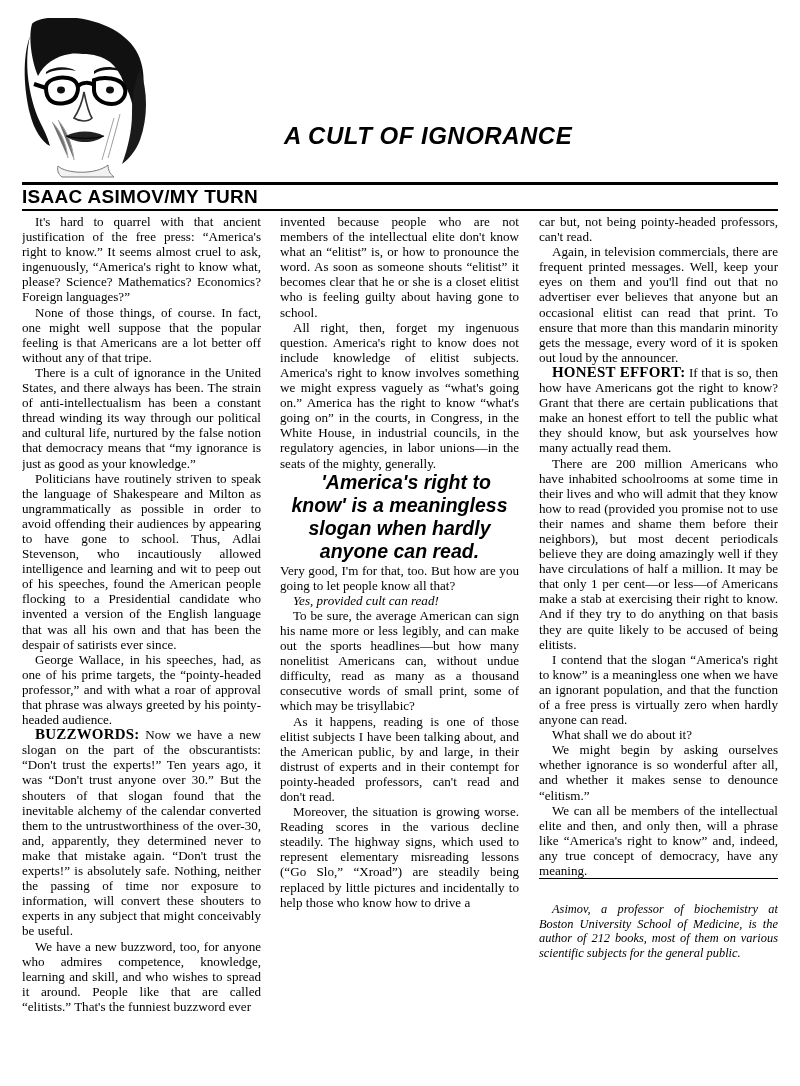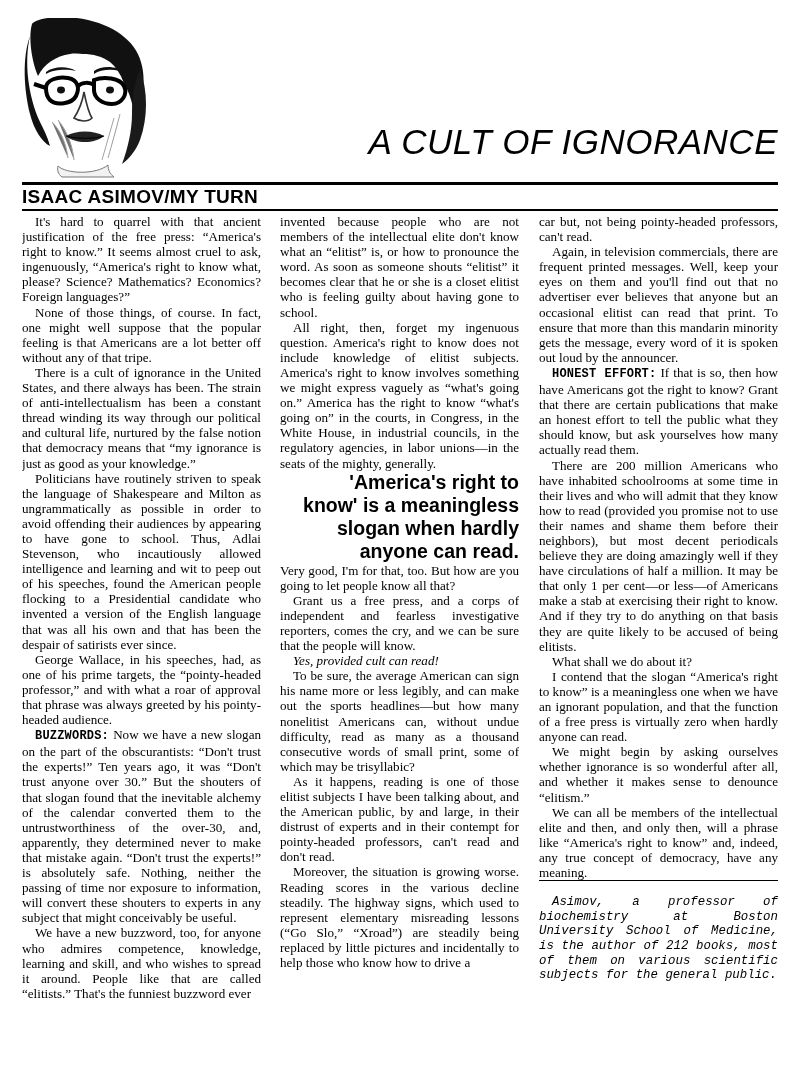--- a/index.html
+++ b/index.html
@@ -31,25 +31,24 @@
     top: 0;
     width: 148px;
     height: 160px;
     overflow: hidden;
   }
   .headline {
     position: absolute;
     left: 262px;
     top: 106px;
     width: 494px;
-    text-align: right;
     font-family: "Liberation Sans", sans-serif;
-    font-weight: normal;
+    font-weight: bold;
     font-style: italic;
-    font-size: 35px;
+    font-size: 24px;
     letter-spacing: 0.5px;
     line-height: 1;
     white-space: nowrap;
   }
   .rule-top {
     position: absolute;
     left: 22px;
     top: 182px;
     width: 756px;
     height: 3px;
@@ -96,47 +95,47 @@
   .col3 { left: 517px; }
 
   .col p {
     margin: 0;
     text-indent: 13px;
   }
   .col p.noind { text-indent: 0; }
   .col p.ital { font-style: italic; }
 
   .kicker {
-    font-family: Liberation Mono, monospace;
-    font-weight: bold;
-    font-size: 12px;
+    font-family: Liberation Serif, serif;
+    font-weight: bold;
+    font-size: 15px;
     letter-spacing: 0.2px;
   }
 
   
   .pullquote {
     font-family: "Liberation Sans", sans-serif;
     font-weight: bold;
+    font-style: italic;
     font-size: 19.5px;
     line-height: 23px;
-    text-align: right;
+    text-align: center;
     margin: 9px 0 11px 0;
     text-indent: 0;
   }
 
   .credit {
     margin-top: 12px;
-    padding-top: 15px;
+    padding-top: 24px;
     font-style: italic;
     font-size: 12.4px;
     line-height: 14.6px;
     text-align: justify;
     text-indent: 0;
     position: relative;
-    font-family: Liberation Mono, monospace;
   }
   .credit:before {
     content: "";
     position: absolute;
     left: 0;
     top: 0;
     width: 100%;
     height: 1.2px;
     background: #000;
   }
@@ -210,33 +209,32 @@
       <p>George Wallace, in his speeches, had, as one of his prime targets, the “pointy-headed professor,” and with what a roar of approval that phrase was always greeted by his pointy-headed audience.</p>
       <p><span class="kicker">BUZZWORDS:</span> <span>Now we have a new slogan on the part of the obscurantists: “Don't trust the experts!” Ten years ago, it was “Don't trust anyone over 30.” But the shouters of that slogan found that the inevitable alchemy of the calendar converted them to the untrustworthiness of the over-30, and, apparently, they determined never to make that mistake again. “Don't trust the experts!” is absolutely safe. Nothing, neither the passing of time nor exposure to information, will convert these shouters to experts in any subject that might conceivably be useful.</span></p>
       <p>We have a new buzzword, too, for anyone who admires competence, knowledge, learning and skill, and who wishes to spread it around. People like that are called “elitists.” That's the funniest buzzword ever</p>
     </div>
 
     <div class="col col2">
       <p class="noind">invented because people who are not members of the intellectual elite don't know what an “elitist” is, or how to pronounce the word. As soon as someone shouts “elitist” it becomes clear that he or she is a closet elitist who is feeling guilty about having gone to school.</p>
       <p>All right, then, forget my ingenuous question. America's right to know does not include knowledge of elitist subjects. America's right to know involves something we might express vaguely as “what's going on.” America has the right to know “what's going on” in the courts, in Congress, in the White House, in industrial councils, in the regulatory agencies, in labor unions—in the seats of the mighty, generally.</p>
       <p class="pullquote">'America's right to know' is a meaningless slogan when hardly anyone can read.</p>
       <p class="noind">Very good, I'm for that, too. But how are you going to let people know all that?</p>
-      <p>Grant us a free press, and a corps of independent and fearless investigative reporters, comes the cry, and we can be sure that the people will know.</p>
       <p class="ital">Yes, provided cult can read!</p>
       <p>To be sure, the average American can sign his name more or less legibly, and can make out the sports headlines—but how many nonelitist Americans can, without undue difficulty, read as many as a thousand consecutive words of small print, some of which may be trisyllabic?</p>
       <p>As it happens, reading is one of those elitist subjects I have been talking about, and the American public, by and large, in their distrust of experts and in their contempt for pointy-headed professors, can't read and don't read.</p>
       <p>Moreover, the situation is growing worse. Reading scores in the various decline steadily. The highway signs, which used to represent elementary misreading lessons (“Go Slo,” “Xroad”) are steadily being replaced by little pictures and incidentally to help those who know how to drive a</p>
     </div>
 
     <div class="col col3">
       <p class="noind">car but, not being pointy-headed professors, can't read.</p>
       <p>Again, in television commercials, there are frequent printed messages. Well, keep your eyes on them and you'll find out that no advertiser ever believes that anyone but an occasional elitist can read that print. To ensure that more than this mandarin minority gets the message, every word of it is spoken out loud by the announcer.</p>
       <p><span class="kicker">HONEST EFFORT:</span> <span>If that is so, then how have Americans got the right to know? Grant that there are certain publications that make an honest effort to tell the public what they should know, but ask yourselves how many actually read them.</span></p>
       <p>There are 200 million Americans who have inhabited schoolrooms at some time in their lives and who will admit that they know how to read (provided you promise not to use their names and shame them before their neighbors), but most decent periodicals believe they are doing amazingly well if they have circulations of half a million. It may be that only 1 per cent—or less—of Americans make a stab at exercising their right to know. And if they try to do anything on that basis they are quite likely to be accused of being elitists.</p>
+      <p>I contend that the slogan “America's right to know” is a meaningless one when we have an ignorant population, and that the function of a free press is virtually zero when hardly anyone can read.</p>
       <p>What shall we do about it?</p>
-      <p>I contend that the slogan “America's right to know” is a meaningless one when we have an ignorant population, and that the function of a free press is virtually zero when hardly anyone can read.</p>
       <p>We might begin by asking ourselves whether ignorance is so wonderful after all, and whether it makes sense to denounce “elitism.”</p>
       <p>We can all be members of the intellectual elite and then, and only then, will a phrase like “America's right to know” and, indeed, any true concept of democracy, have any meaning.</p>
       <p class="credit">Asimov, a professor of biochemistry at Boston University School of Medicine, is the author of 212 books, most of them on various scientific subjects for the general public.</p>
     </div>
 
   </div>
 </div>
 
 </body></html>

